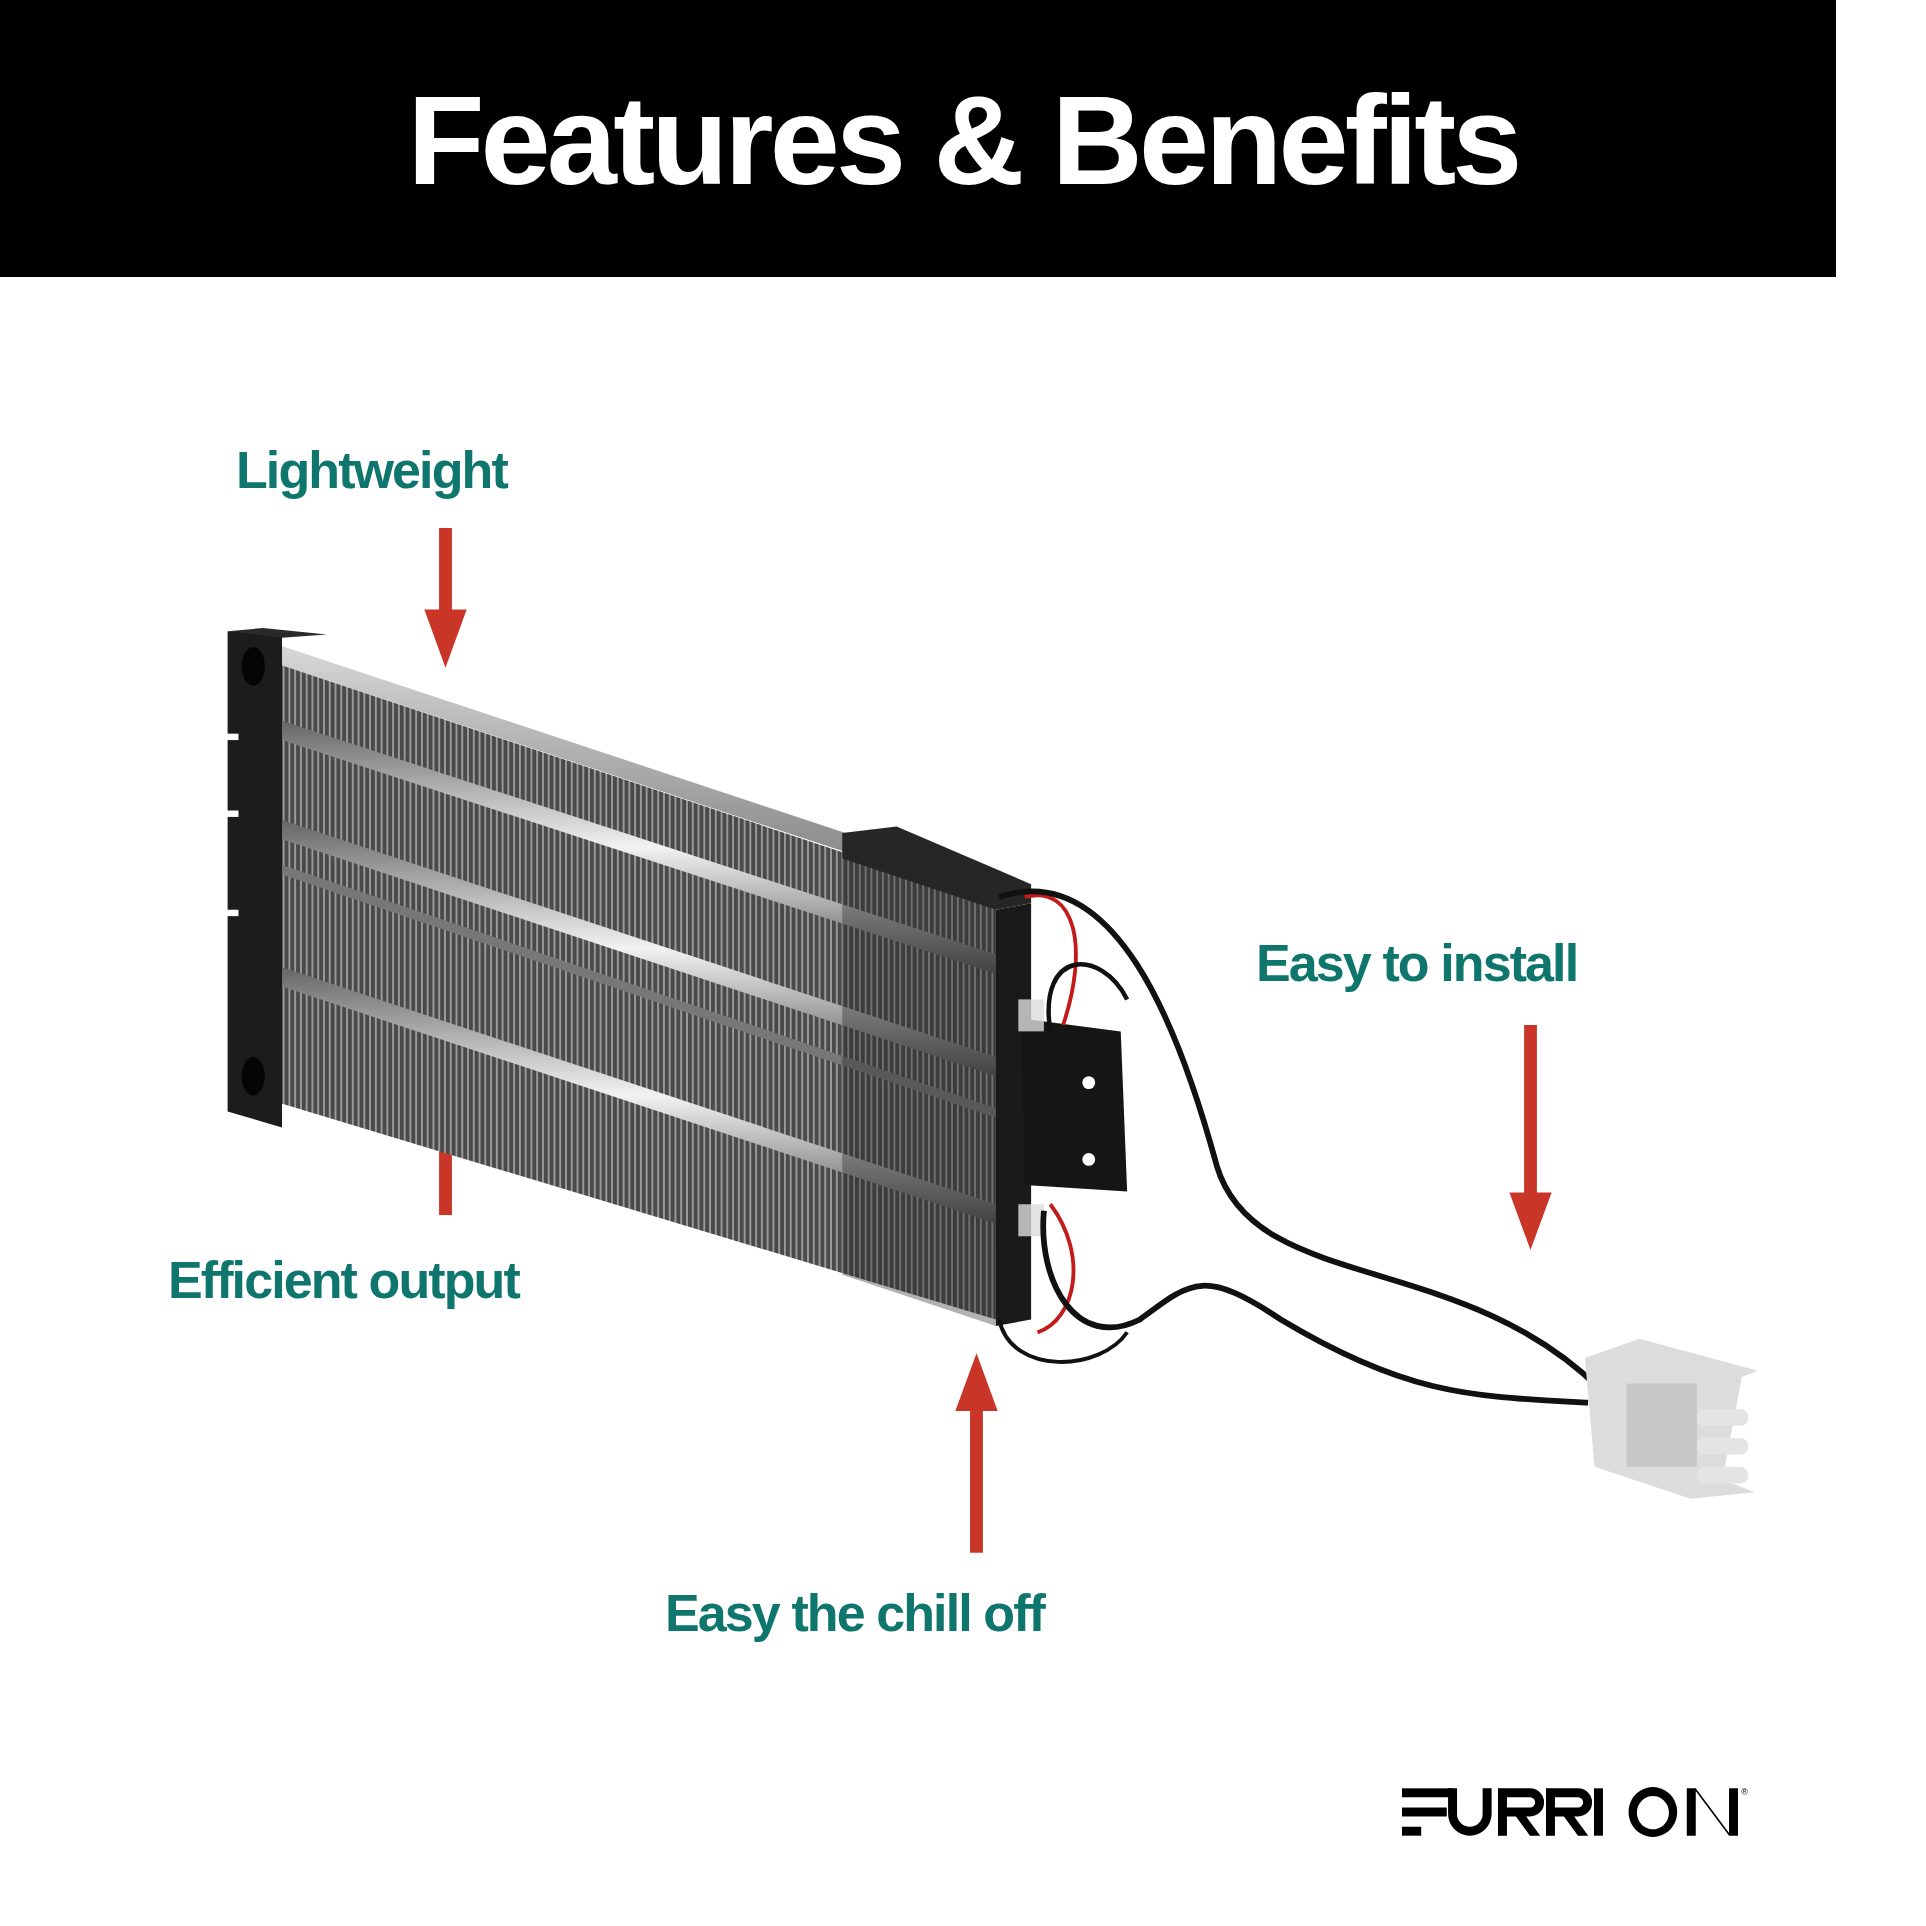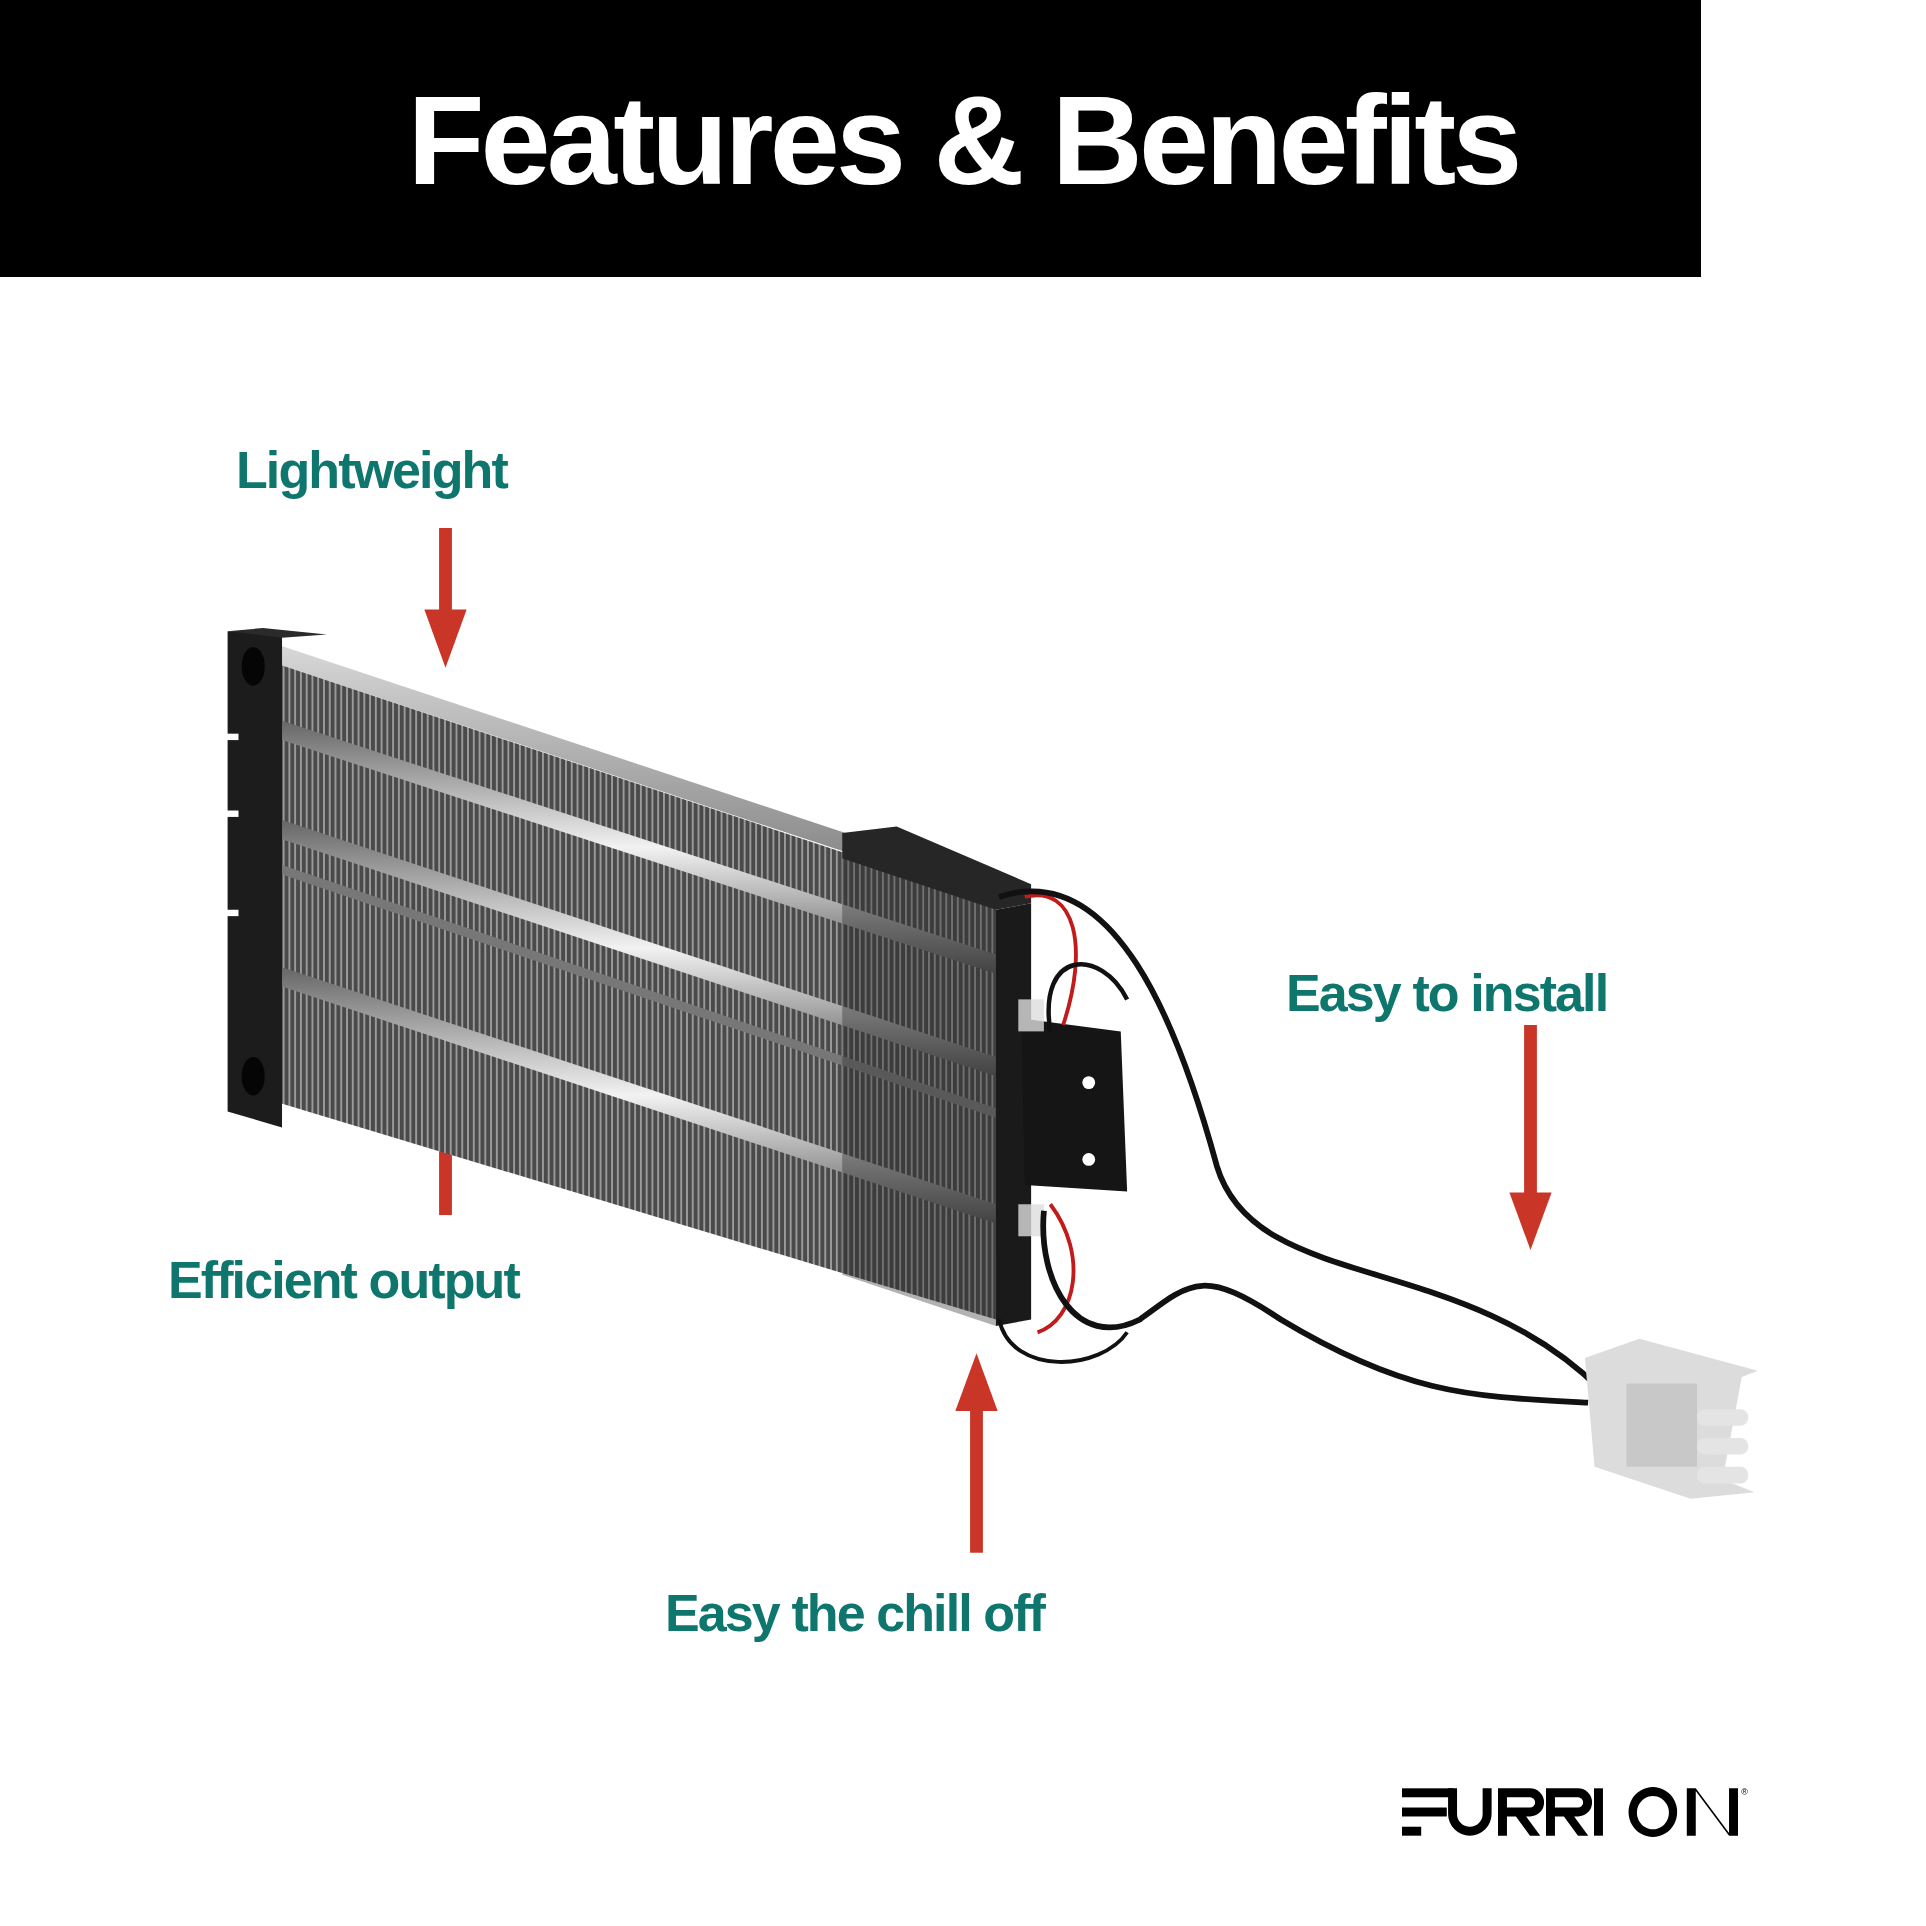--- a/index.html
+++ b/index.html
@@ -1,36 +1,36 @@
 <!DOCTYPE html>
 <html style="font-size:10.2px"><head>
 <meta charset="utf-8">
 <style>
   html, body { margin:0; padding:0; }
   body { width:1926px; height:1926px; background:#ffffff; position:relative; overflow:hidden;
          font-family:"Liberation Sans", sans-serif; }
-  .header { position:absolute; left:0; top:0; width:1701px; height:277px; background:#000; }
+  .header { position:absolute; left:0; top:0; width:1836px; height:277px; background:#000; }
   .title { position:absolute; left:0; width:1926px; top:77px; text-align:center; color:#fff;
            font-weight:bold; font-size:126px; letter-spacing:-3.8px; line-height:128px; }
   .label { position:absolute; color:#0f766e; font-weight:bold; font-size:52px; letter-spacing:-1.9px;
            line-height:83px; white-space:nowrap; }
   .arrow { position:absolute; }
   .product { position:absolute; left:218px; top:615px; }
   .logo { position:absolute; left:1402px; top:1783px; }
 </style>
 </head>
 <body>
 
 <div class="header">
   <div class="title">Features &amp; Benefits</div>
 </div>
 
 <div class="label" style="left:236px; top:429px;">Lightweight</div>
 <div class="label" style="left:168px; top:1239px;">Efficient output</div>
-<div class="label" style="left:1286px; top:922px;margin-top:30px;">Easy to install</div>
+<div class="label" style="left:1256px; top:922px;">Easy to install</div>
 <div class="label" style="left:665px; top:1572px;">Easy the chill off</div>
 
 <svg class="arrow" style="left:423px; top:528px;" width="45" height="141" viewBox="0 0 70 220">
   <rect x="25" y="0" width="20" height="130" fill="#c93526"></rect>
   <polygon points="2,127 68,127 35,218" fill="#c93526"></polygon>
 </svg>
 <svg class="arrow" style="left:423px; top:1031px;" width="45" height="186" viewBox="0 0 70 290">
   <polygon points="35,2 68,95 2,95" fill="#c93526"></polygon>
   <rect x="25" y="92" width="20" height="195" fill="#c93526"></rect>
 </svg>

